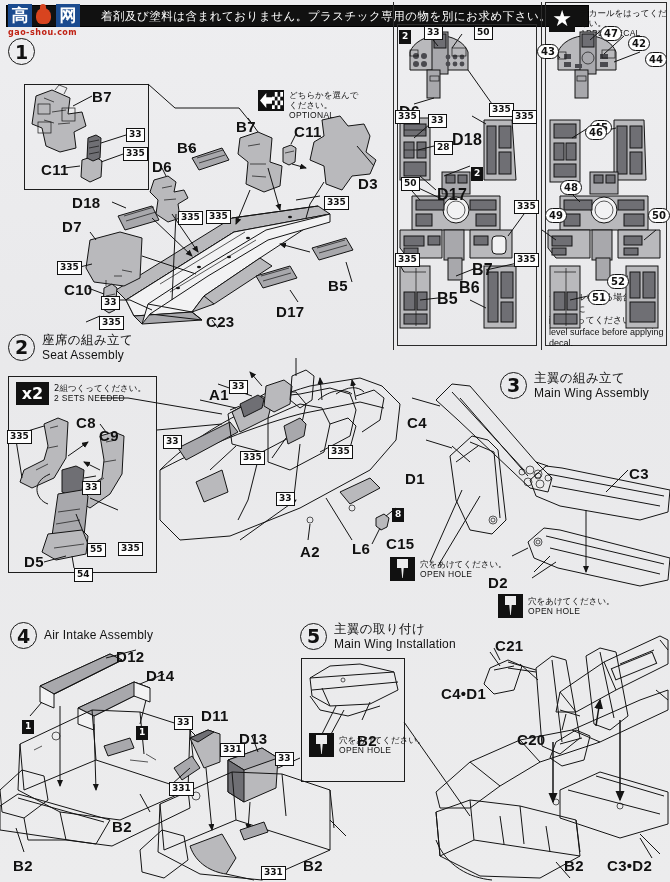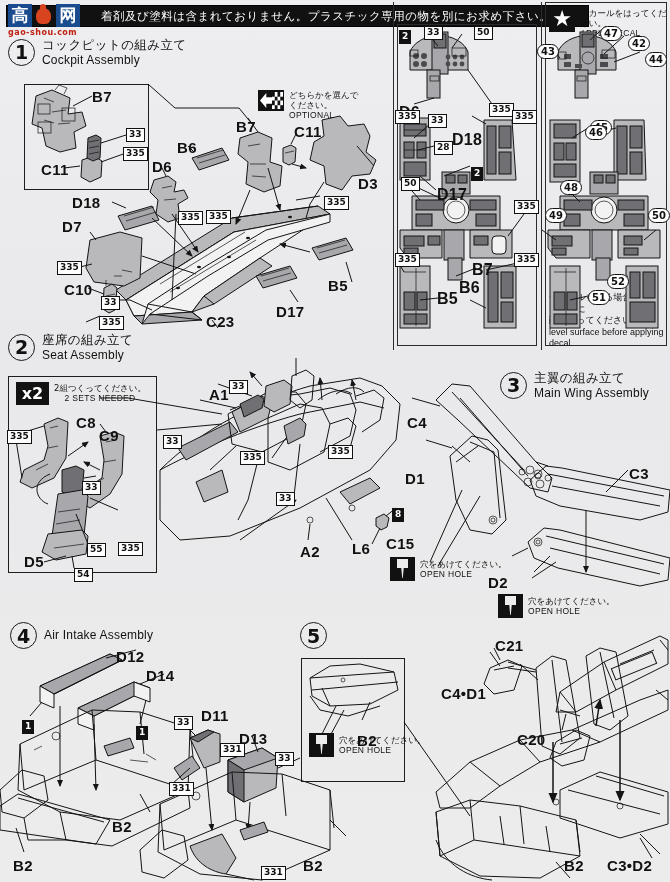--- a/index.html
+++ b/index.html
@@ -142,24 +142,20 @@
     <div class="url">gao-shou.com</div>
   </div>
 
   <div class="vrule" style="left:393px;top:2px;height:348px;"></div>
   <div class="vrule" style="left:541px;top:2px;height:348px;"></div>
   <div class="framebox" style="left:397px;top:24px;width:140px;height:322px;border:1.2px solid #2b2b2b;"></div>
   <div class="framebox" style="left:545px;top:2px;width:122px;height:344px;border:1.2px solid #2b2b2b;"></div>
 
   <div class="step" style="left:8px;top:38px;">
     <div class="stepnum">1</div>
-    <div class="steptitles">
-      <div class="jp">コックピットの組み立て</div>
-      <div class="en">Cockpit Assembly</div>
-    </div>
   </div>
   <div class="framebox" style="left:24px;top:84px;width:125px;height:106px;"></div>
 
   <div class="noteblk" style="left:258px;top:90px;">
     <div class="optarrow">
         <div class="aw"></div>
         <div class="cb"></div>
       </div>
     <div class="notetxt">
       <div>どちらかを選んで</div>
@@ -171,21 +167,21 @@
   <div class="step" style="left:8px;top:333px;">
     <div class="stepnum">2</div>
     <div class="steptitles">
       <div class="jp">座席の組み立て</div>
       <div class="en">Seat Assembly</div>
     </div>
   </div>
   <div class="framebox" style="left:8px;top:376px;width:149px;height:197px;"></div>
   <div class="noteblk" style="left:16px;top:382px;">
     <div class="x2icon">x2</div>
-    <div class="notetxt" style="padding-top:1px;text-align:center;">
+    <div class="notetxt" style="padding-top:1px;">
       <div>2組つくってください。</div>
       <div class="e">2 SETS NEEDED</div>
     </div>
   </div>
 
   <div class="step" style="left:500px;top:371px;">
     <div class="stepnum">3</div>
     <div class="steptitles">
       <div class="jp">主翼の組み立て</div>
       <div class="en">Main Wing Assembly</div>
@@ -194,20 +190,24 @@
 
   <div class="step" style="left:10px;top:622px;">
     <div class="stepnum">4</div>
     <div class="steptitles">
       <div class="en">Air Intake Assembly</div>
     </div>
   </div>
 
   <div class="step" style="left:300px;top:622px;">
     <div class="stepnum">5</div>
+    <div class="steptitles">
+      <div class="jp">主翼の取り付け</div>
+      <div class="en">Main Wing Installation</div>
+    </div>
   </div>
   <div class="framebox" style="left:301px;top:658px;width:104px;height:124px;"></div>
 
   <div class="noteblk" style="left:549px;top:6px;">
     <div class="staricon"></div>
     <div class="notetxt" style="padding-top:2px;">
       <div>デカールをはってください。</div>
       <div class="e">APPLY DECAL</div>
     </div>
   </div>

